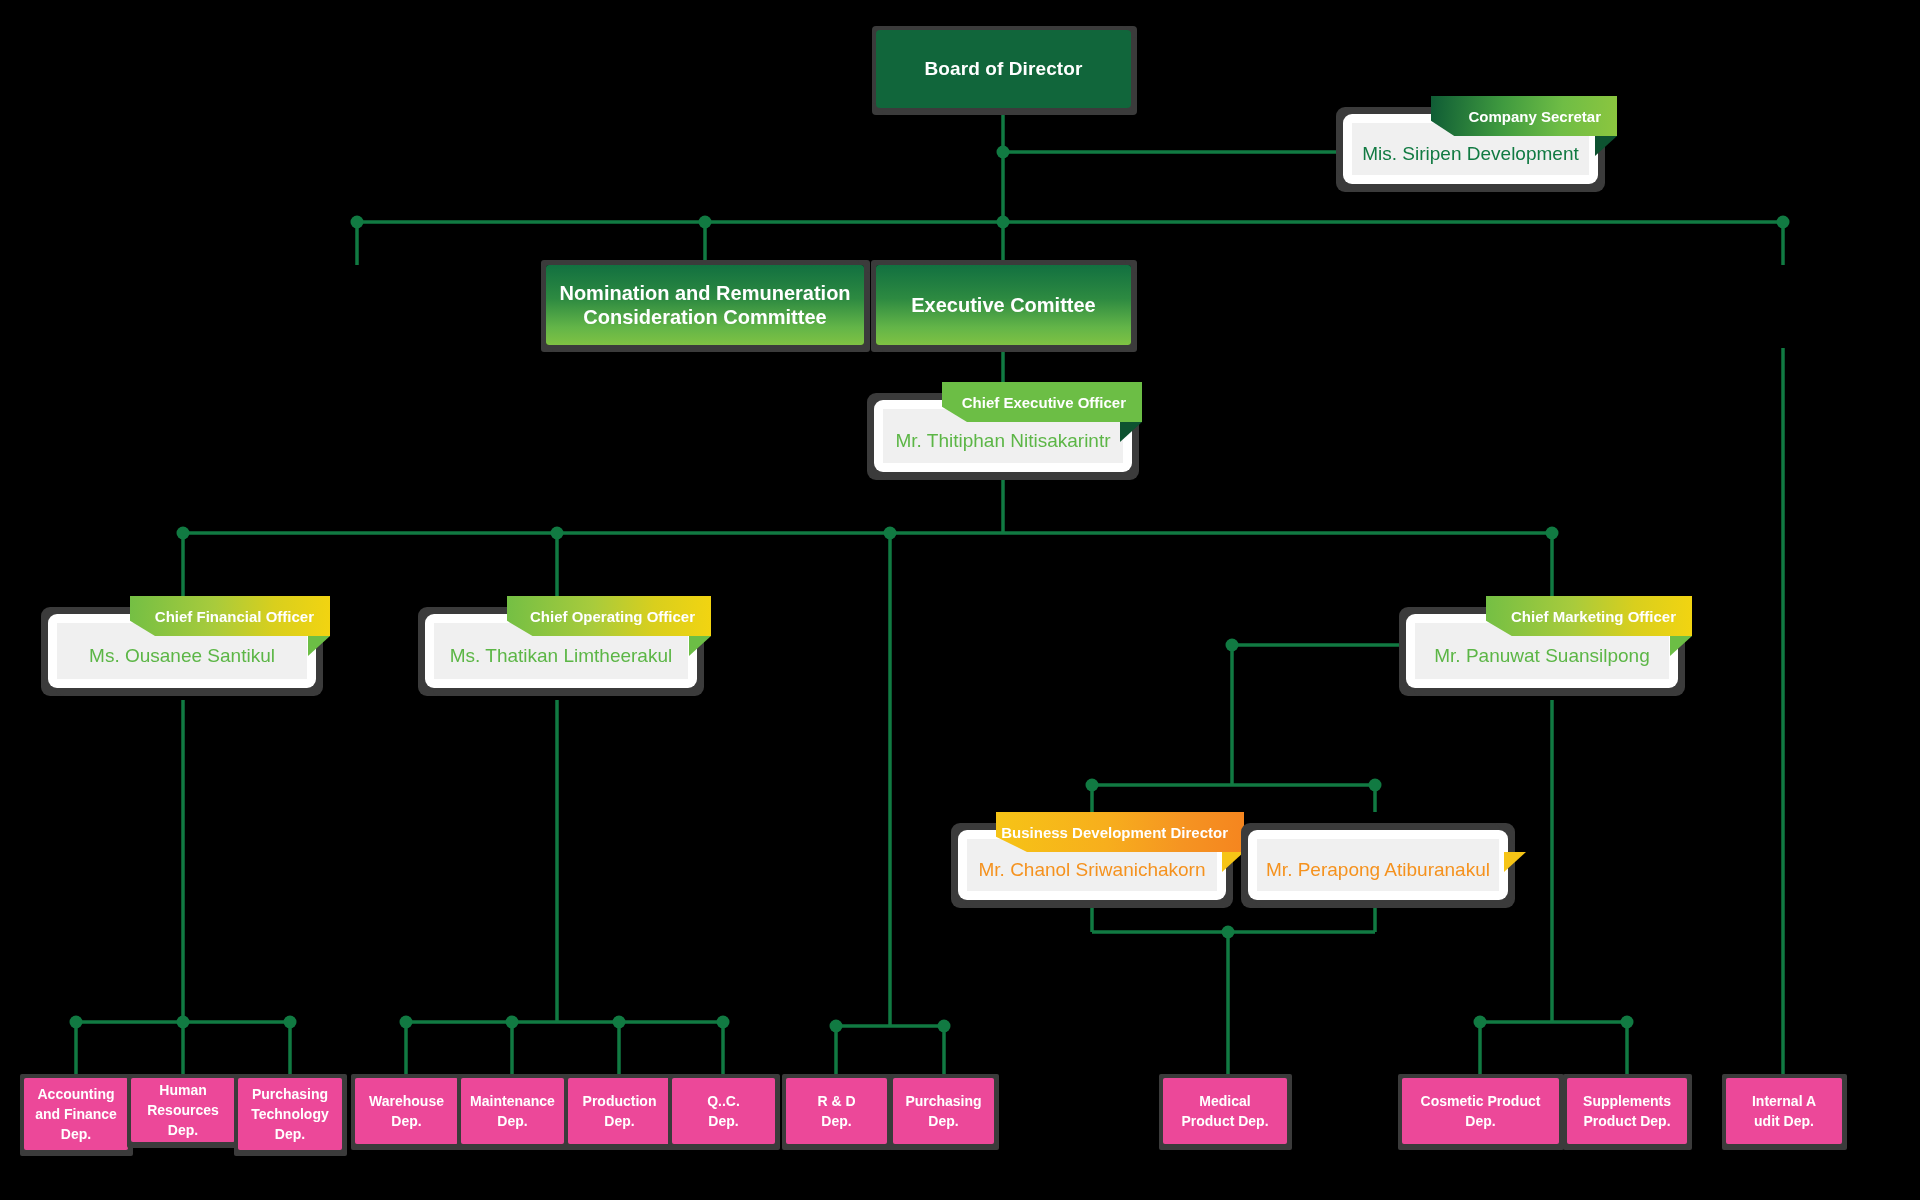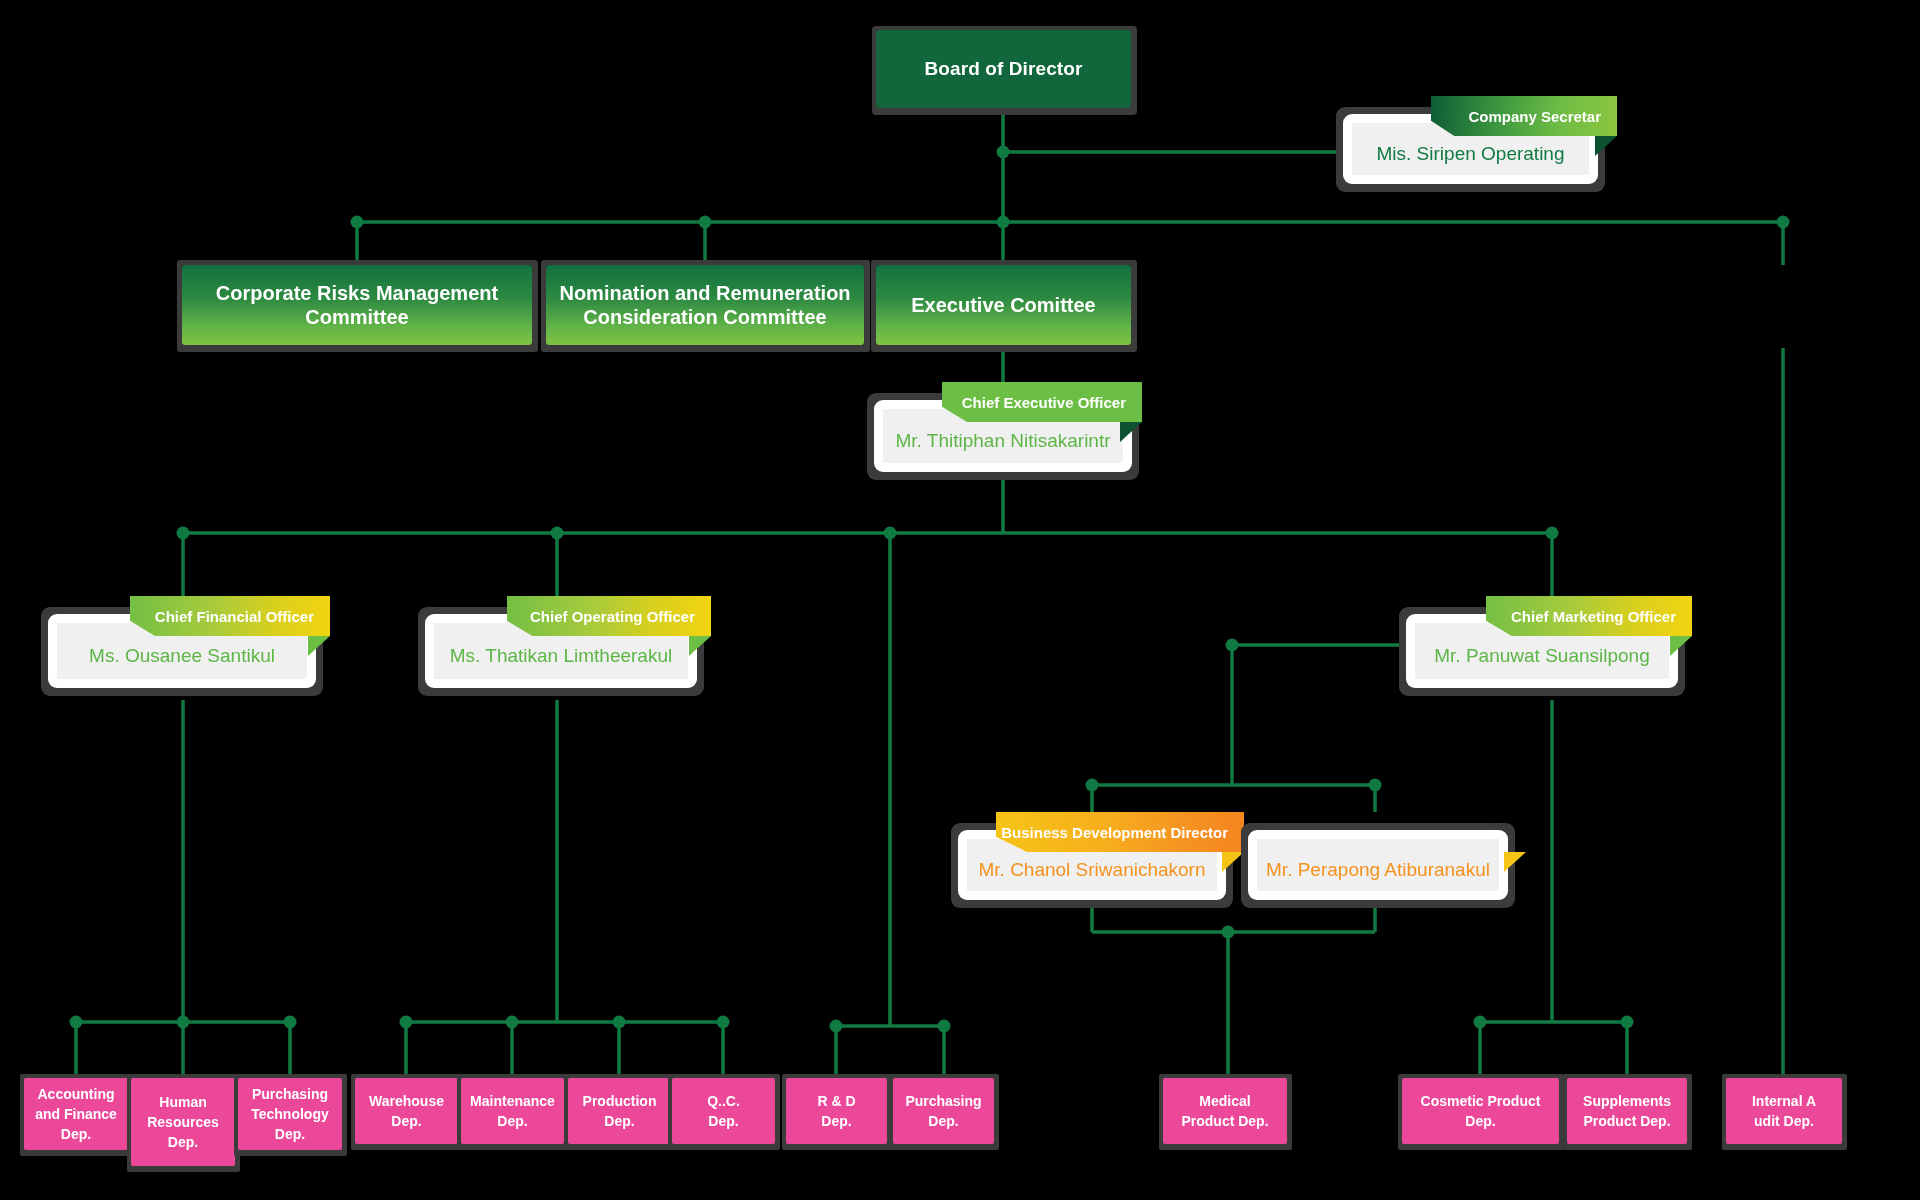--- a/index.html
+++ b/index.html
@@ -249,32 +249,29 @@
     </g>
   </svg>
 
   <div class="node boardbox" style="left:876px; top:30px; width:255px; height:78px;">
     <span class="btxt">Board of Director</span>
   </div>
 
   <div class="pcard" style="left:1343px; top:96px; width:255px; height:88px;">
     <div class="frame">
       <div class="inner">
-        <span class="pname nm-green">Mis. Siripen Operating</span>
+        <span class="pname nm-green">Mis. Siripen Development</span>
       </div>
     </div>
     <div class="ribbon rb-green" style="left:88px; width:186px;">
       <span class="rtxt">Company Secretar</span>
     </div>
     <div class="fold fd-green" style="left:252px;"></div>
   </div>
 
-  <div class="node cmtbox" style="left:182px; top:265px; width:350px; height:80px;">
-    <span class="ctxt">Corporate Risks Management Committee</span>
-  </div>
 
   <div class="node cmtbox" style="left:546px; top:265px; width:318px; height:80px;">
     <span class="ctxt">Nomination and Remuneration Consideration Committee</span>
   </div>
 
   <div class="node cmtbox" style="left:876px; top:265px; width:255px; height:80px;">
     <span class="ctxt">Executive Comittee</span>
   </div>
 
 
@@ -348,21 +345,21 @@
   </div>
 
   <div class="depbox" style="left:24px; top:1078px; width:104px; height:72px;">
     <span class="dtxt">
       <span>Accounting</span><br>
       <span>and Finance</span><br>
       <span>Dep.</span>
     </span>
   </div>
 
-  <div class="depbox" style="left:131px; top:1078px; width:104px; height:88px;">
+  <div class="depbox" style="left:131px; top:1078px; width:104px; height:64px;">
     <span class="dtxt">
       <span>Human</span><br>
       <span>Resources</span><br>
       <span>Dep.</span>
     </span>
   </div>
 
   <div class="depbox" style="left:238px; top:1078px; width:104px; height:72px;">
     <span class="dtxt">
       <span>Purchasing</span><br>

